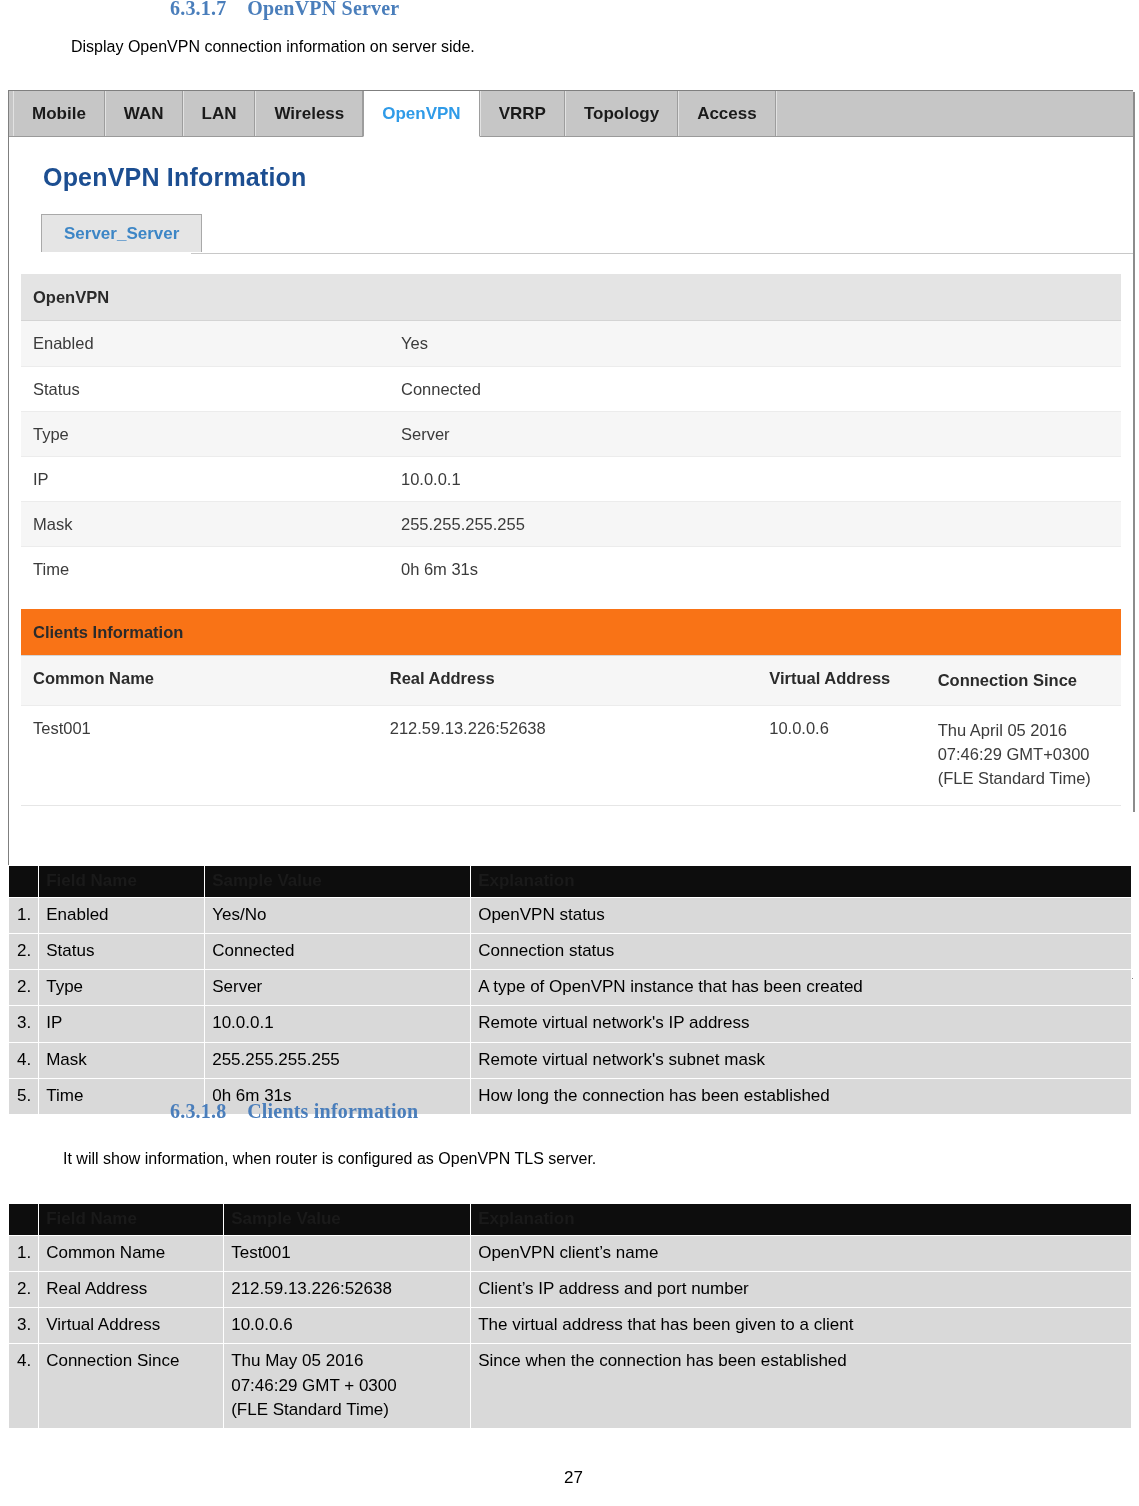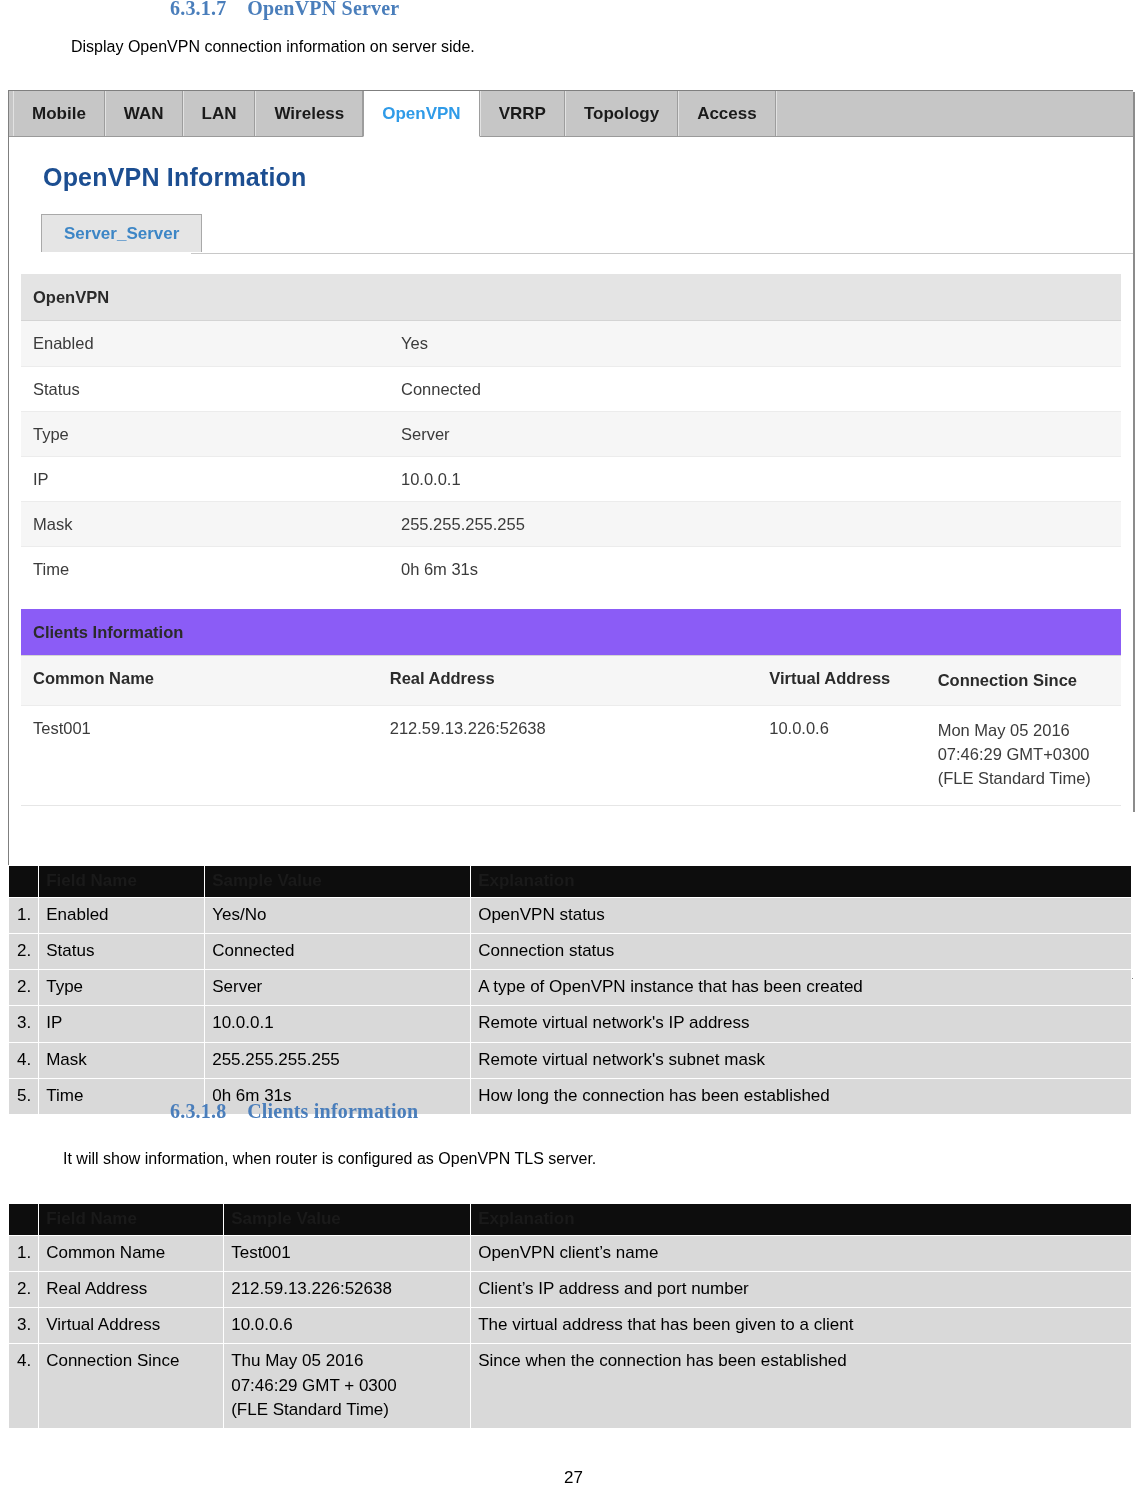--- a/index.html
+++ b/index.html
@@ -139,21 +139,21 @@
   }
   .irow.alt { background: #f6f6f6; }
   .irow.plain { background: #ffffff; }
   .irow .k { width: 380px; padding-left: 12px; }
   .irow .v { flex: 1; }
   .irow-sep { border-top: 1px solid #ececec; }
 
   
   .ctable { width: 100%; margin-top: 18px; }
   .chead-sect {
-    background: #8b5cf6;
+    background: #f97316;
     font-weight: bold;
     color: #2b2b2b;
     font-size: 16.5px;
     padding: 14px 0 13px 12px;
     border-bottom: 1px solid #d4d4d4;
   }
   .chead {
     display: flex;
     background: #f6f6f6;
     font-weight: bold;
@@ -284,21 +284,21 @@
       <div class="chead">
         <span class="c1">Common Name</span>
         <span class="c2">Real Address</span>
         <span class="c3">Virtual Address</span>
         <span class="c4">Connection Since</span>
       </div>
       <div class="crow">
         <span class="c1">Test001</span>
         <span class="c2">212.59.13.226:52638</span>
         <span class="c3">10.0.0.6</span>
-        <span class="c4">Mon May 05 2016 07:46:29 GMT+0300 (FLE Standard Time)</span>
+        <span class="c4">Thu April 05 2016 07:46:29 GMT+0300 (FLE Standard Time)</span>
       </div>
     </div>
   </div>
 </div>
 
 <table class="wtable" id="table1">
   <thead>
     <tr>
       <th class="col-n"></th>
       <th class="col-f1">Field Name</th>

